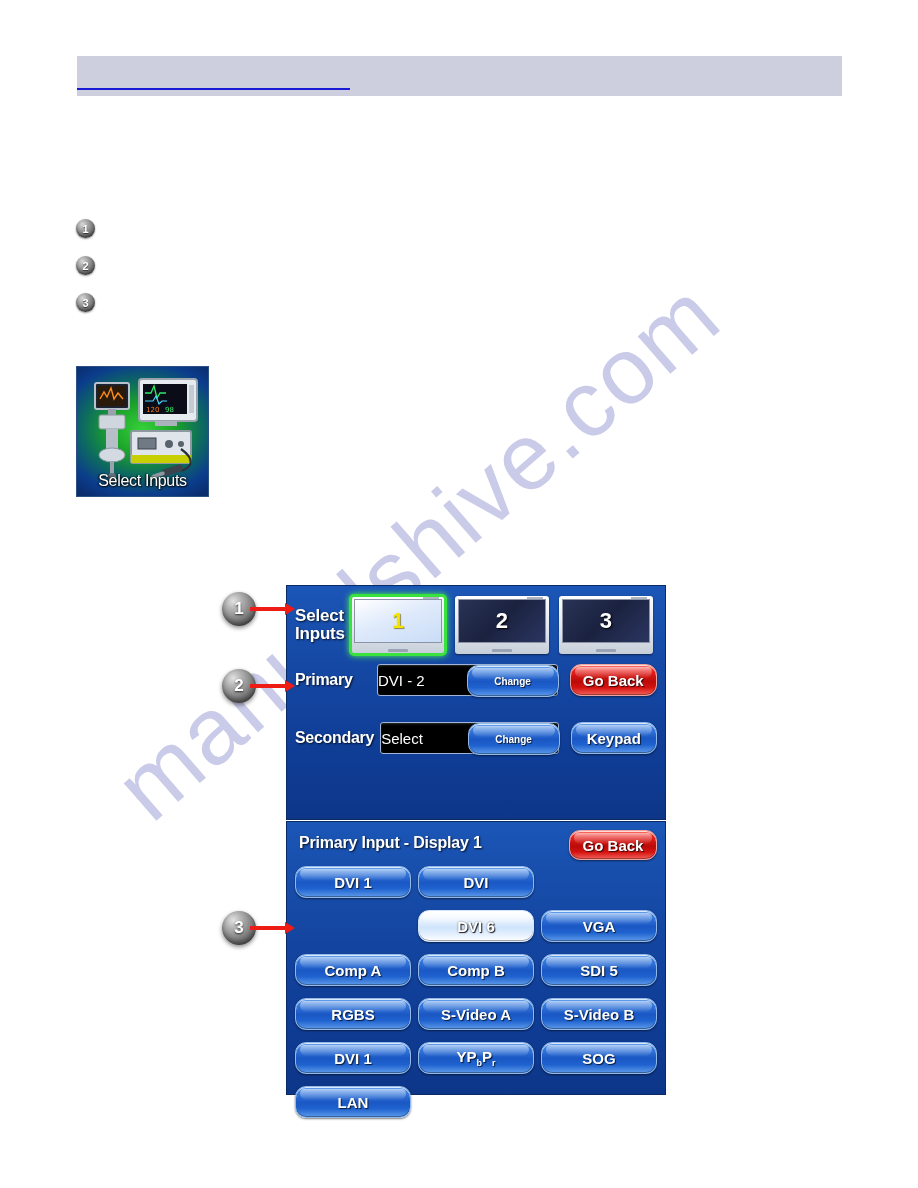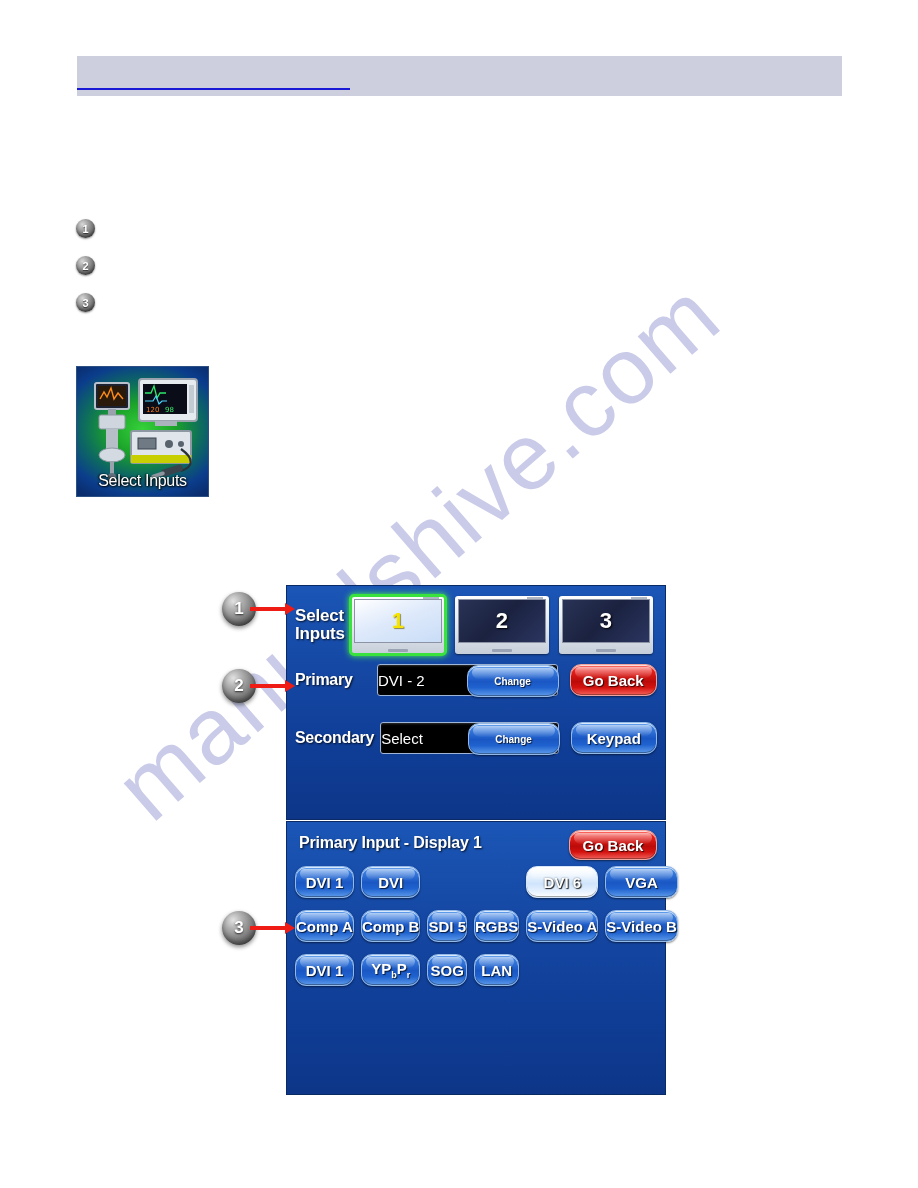--- a/index.html
+++ b/index.html
@@ -344,21 +344,21 @@
     width: 88px;
     height: 30px;
     font-size: 15px;
   }
   .pi-grid {
     position: absolute;
     left: 8px;
     top: 44px;
     width: 362px;
     display: grid;
-    grid-template-columns: repeat(6, 1fr);
+    grid-template-columns: repeat(3, 1fr);
     grid-auto-rows: 36px;
     column-gap: 7px;
     row-gap: 8px;
   }
   .pi-grid .btn { height: 32px; font-size: 15px; }
   .pi-grid .empty-cell { visibility: hidden; }
   .sub { font-size: 9px; vertical-align: sub; }
 
   
   .arrow {

